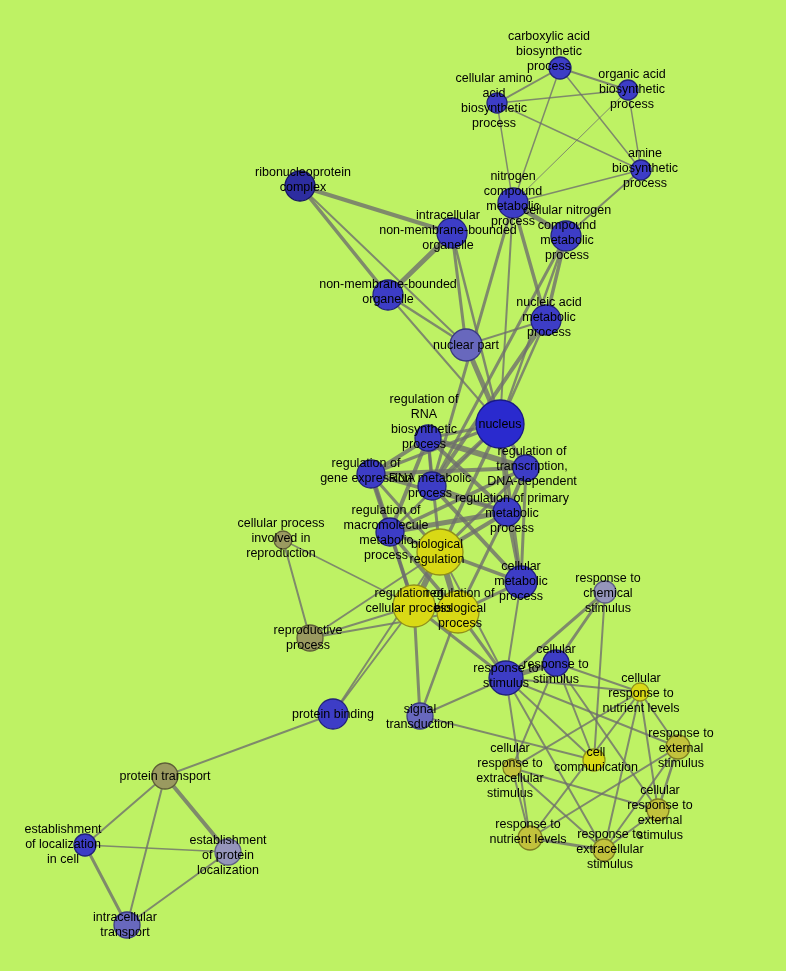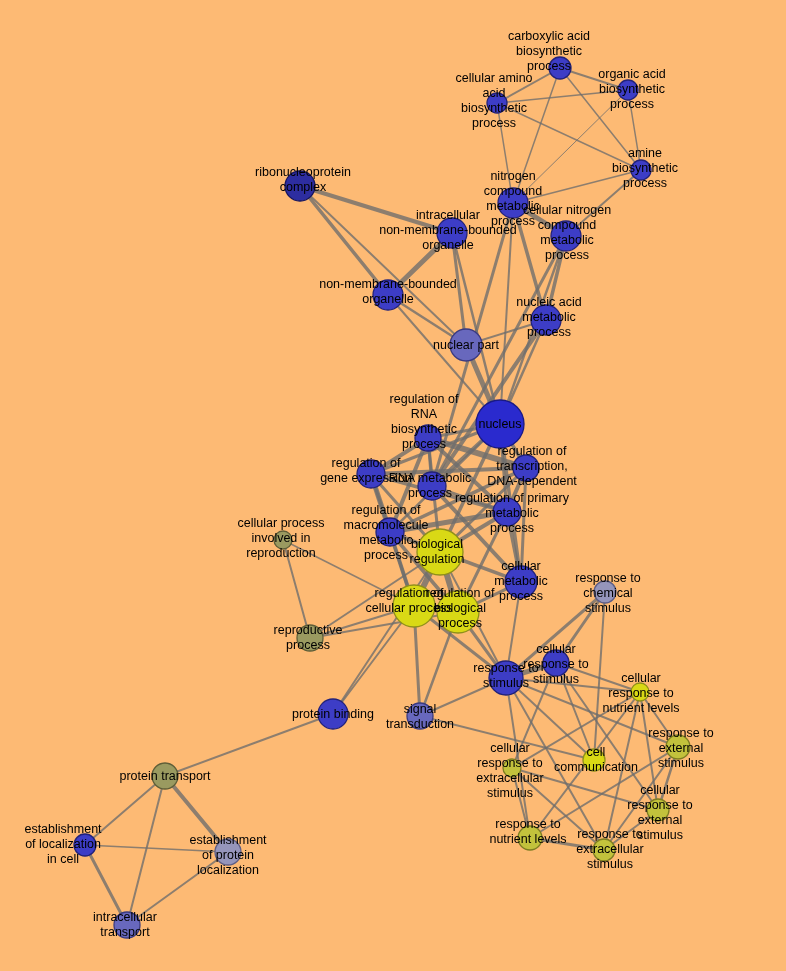--- a/index.html
+++ b/index.html
@@ -4,21 +4,21 @@
 <style>
   html, body {
     margin: 0;
     padding: 0;
     background: #ffffff;
   }
   .canvas-wrap {
     position: relative;
     width: 786px;
     height: 971px;
-    background: #fdba74;
+    background: #bef264;
     overflow: hidden;
   }
   svg text {
     font-family: "Liberation Sans", "DejaVu Sans", sans-serif;
     font-size: 12.5px;
     fill: #000000;
     text-anchor: middle;
   }
 </style>
 </head>

